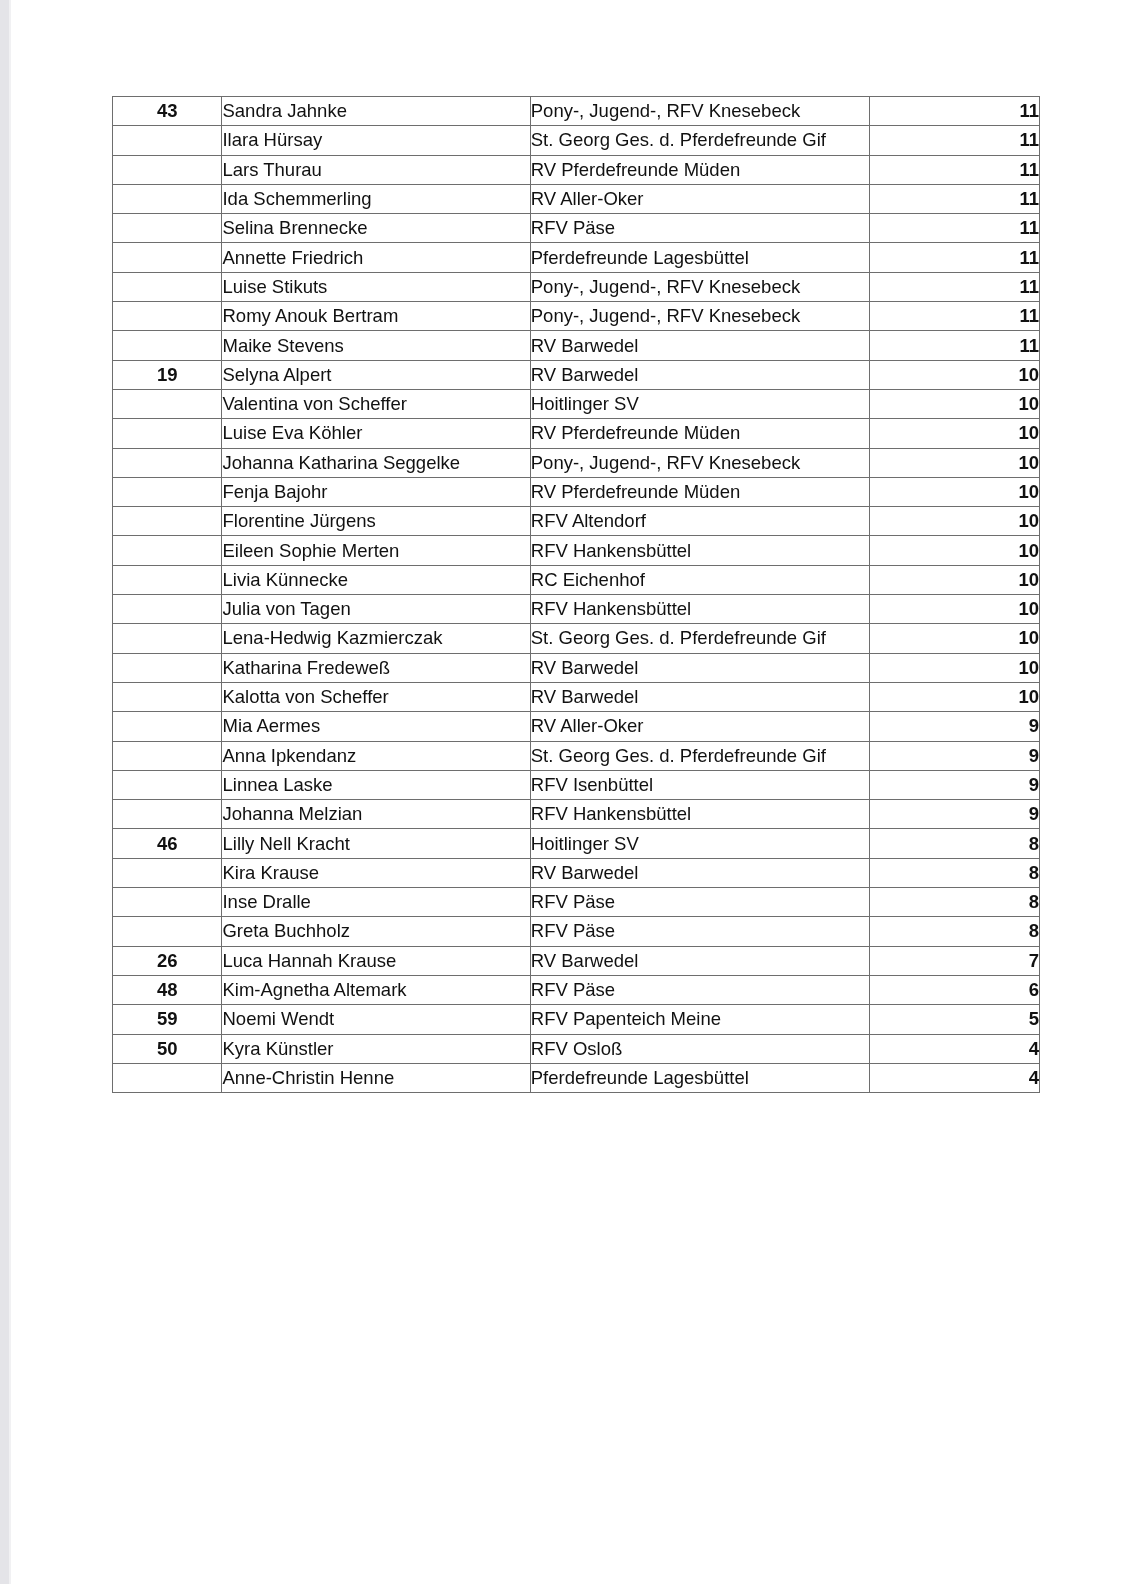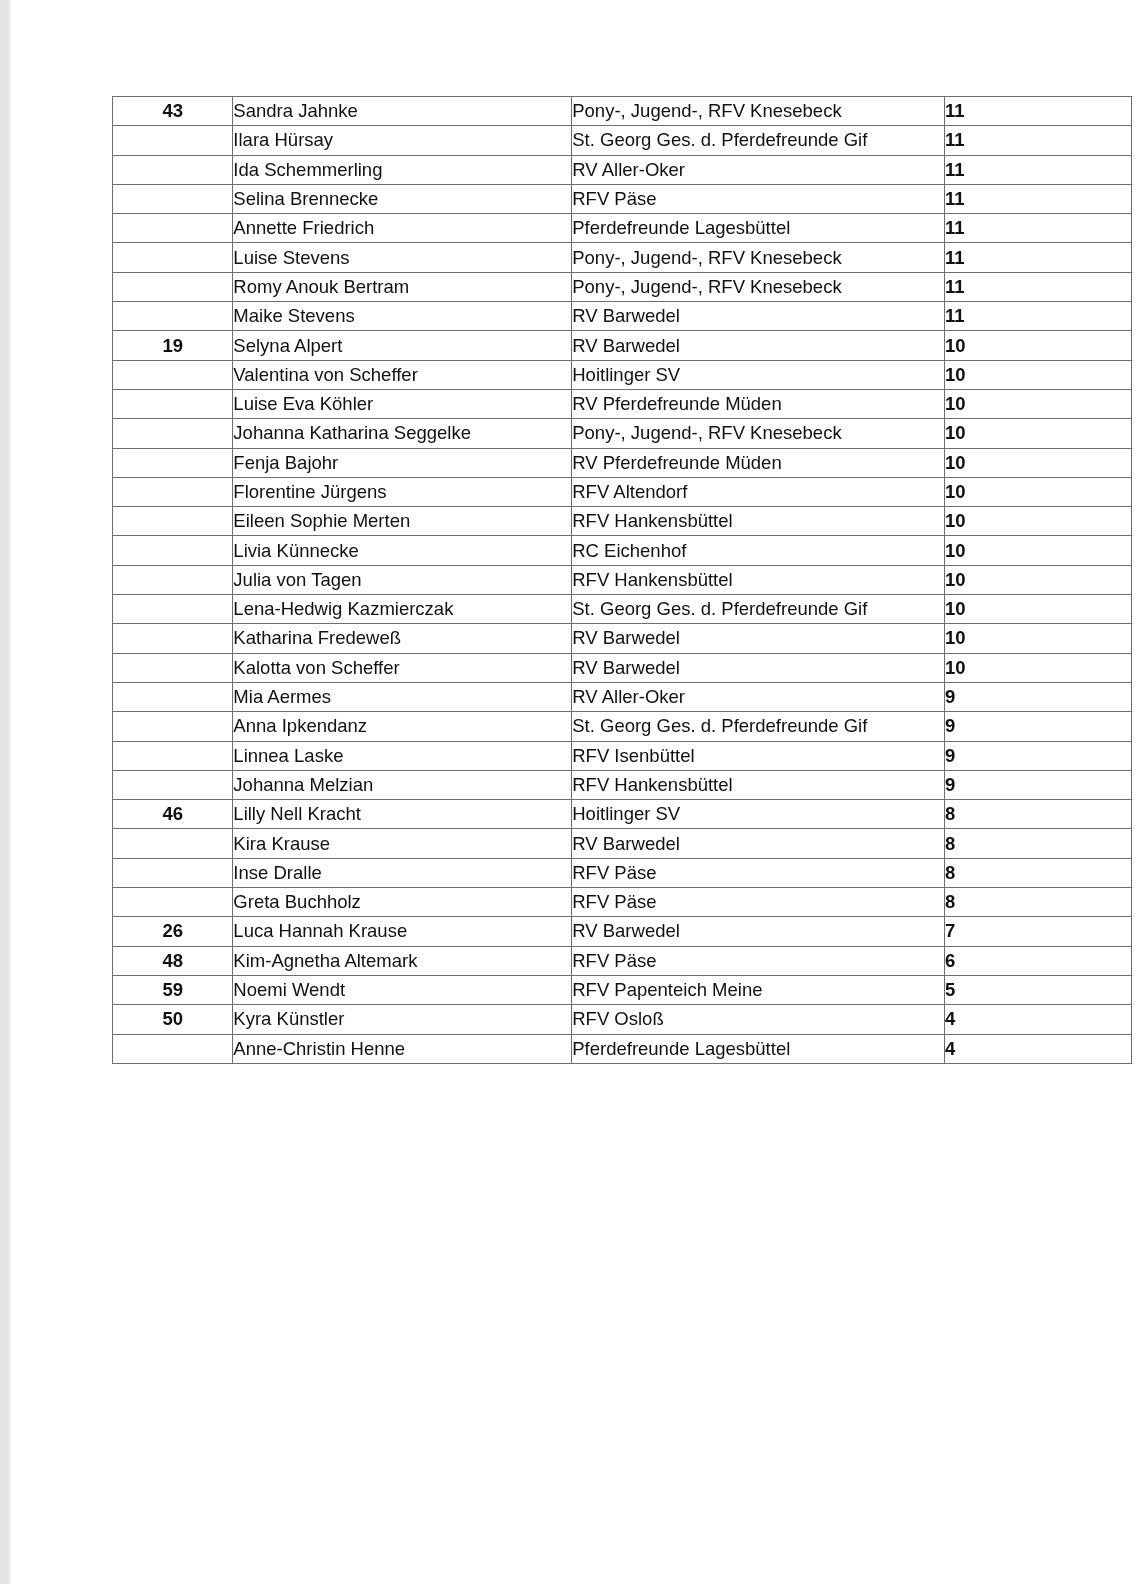--- a/index.html
+++ b/index.html
@@ -10,32 +10,32 @@
     .left-strip {
       position: absolute; left: 0; top: 0; width: 9px; height: 1584px;
       background: #e4e4e8;
     }
     .left-strip-edge {
       position: absolute; left: 9px; top: 0; width: 2px; height: 1584px;
       background: #f1f1f3;
     }
     table.results {
       position: absolute; left: 112px; top: 96px;
-      border-collapse: collapse; width: 1020px;
+      border-collapse: collapse; width: 928px;
       table-layout: fixed;
     }
     table.results td {
       border: 1.5px solid #6e6e6e;
       height: 28.3px; padding: 0; font-size: 18.5px; color: #111;
       white-space: nowrap; overflow: hidden;
     }
     td.col-rank { width: 102px; text-align: center; font-weight: bold; font-size: 21px; }
     td.col-name { width: 289px; padding-left: 7px; }
     td.col-club { width: 318px; padding-left: 6px; }
-    td.col-points { width: 159px; text-align: left; font-weight: bold; font-size: 18px; }
+    td.col-points { width: 159px; text-align: right; font-weight: bold; font-size: 18px; }
   </style>
 </head>
 <body>
 
 <div class="left-strip"></div>
 <div class="left-strip-edge"></div>
 
 <table class="results">
   <tbody id="rows">
     <tr>
@@ -45,39 +45,45 @@
       <td class="col-points">11</td>
     </tr>
     <tr>
       <td class="col-rank"></td>
       <td class="col-name">Ilara Hürsay</td>
       <td class="col-club">St. Georg Ges. d. Pferdefreunde Gif</td>
       <td class="col-points">11</td>
     </tr>
     <tr>
       <td class="col-rank"></td>
+      <td class="col-name">Lars Thurau</td>
+      <td class="col-club">RV Pferdefreunde Müden</td>
+      <td class="col-points">11</td>
+    </tr>
+    <tr>
+      <td class="col-rank"></td>
       <td class="col-name">Ida Schemmerling</td>
       <td class="col-club">RV Aller-Oker</td>
       <td class="col-points">11</td>
     </tr>
     <tr>
       <td class="col-rank"></td>
       <td class="col-name">Selina Brennecke</td>
       <td class="col-club">RFV Päse</td>
       <td class="col-points">11</td>
     </tr>
     <tr>
       <td class="col-rank"></td>
       <td class="col-name">Annette Friedrich</td>
       <td class="col-club">Pferdefreunde Lagesbüttel</td>
       <td class="col-points">11</td>
     </tr>
     <tr>
       <td class="col-rank"></td>
-      <td class="col-name">Luise Stevens</td>
+      <td class="col-name">Luise Stikuts</td>
       <td class="col-club">Pony-, Jugend-, RFV Knesebeck</td>
       <td class="col-points">11</td>
     </tr>
     <tr>
       <td class="col-rank"></td>
       <td class="col-name">Romy Anouk Bertram</td>
       <td class="col-club">Pony-, Jugend-, RFV Knesebeck</td>
       <td class="col-points">11</td>
     </tr>
     <tr>

